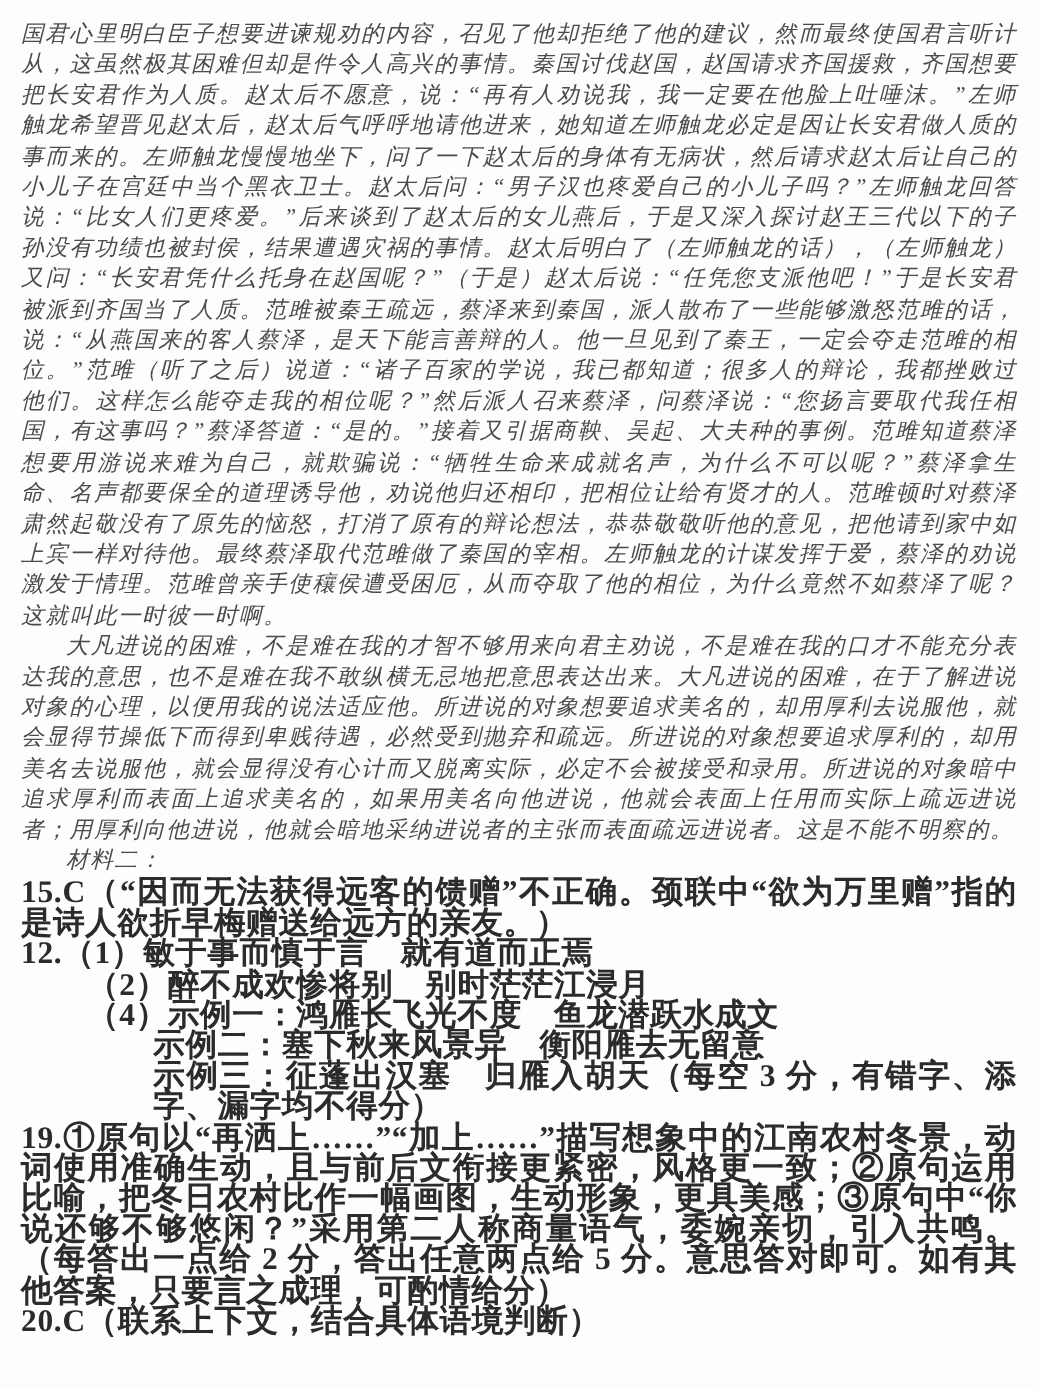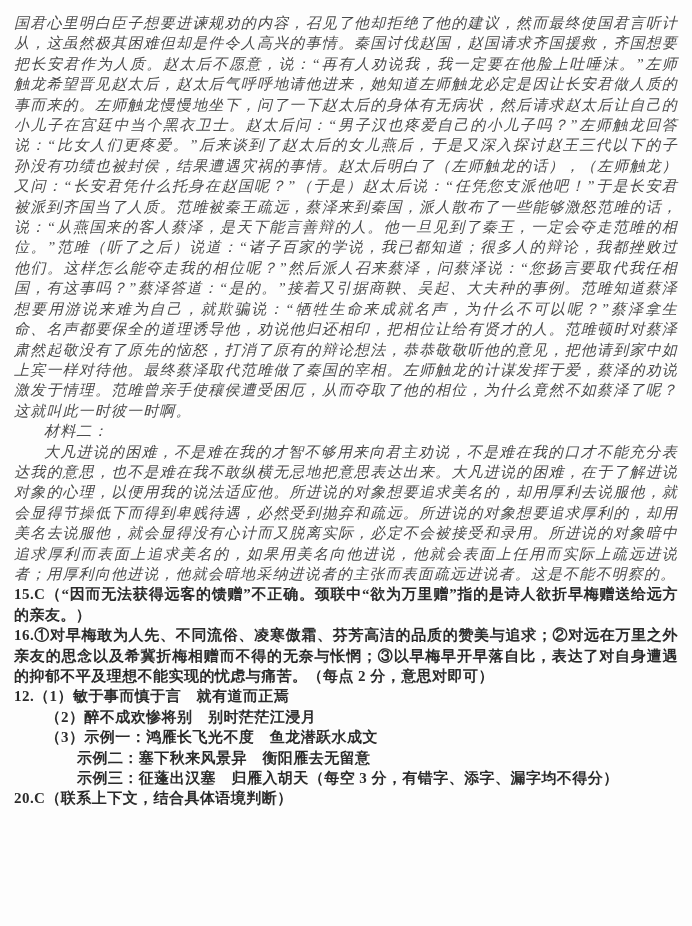--- a/index.html
+++ b/index.html
@@ -31,45 +31,45 @@
     font-size: 15px;
     line-height: 20.4px;
     letter-spacing: 1.15px;
     color: #4b4b4b;
   }
   
   .a {
     font-family: "Liberation Serif", "DejaVu Serif", serif;
     font-style: normal;
     font-weight: 600;
-    font-size: 15px;
+    font-size: 21px;
     line-height: 20.4px;
     letter-spacing: 0.45px;
     color: #2b2b2b;
   }
   .first-indent { text-indent: 2em; }
   .ind2 { padding-left: 2.1em; }
   .ind4 { padding-left: 4.2em; }
 </style>
 </head>
 <body>
 
 <div class="page">
 
   <div>
     <p class="para t">国君心里明白臣子想要进谏规劝的内容，召见了他却拒绝了他的建议，然而最终使国君言听计从，这虽然极其困难但却是件令人高兴的事情。秦国讨伐赵国，赵国请求齐国援救，齐国想要把长安君作为人质。赵太后不愿意，说：“再有人劝说我，我一定要在他脸上吐唾沫。”左师触龙希望晋见赵太后，赵太后气呼呼地请他进来，她知道左师触龙必定是因让长安君做人质的事而来的。左师触龙慢慢地坐下，问了一下赵太后的身体有无病状，然后请求赵太后让自己的小儿子在宫廷中当个黑衣卫士。赵太后问：“男子汉也疼爱自己的小儿子吗？”左师触龙回答说：“比女人们更疼爱。”后来谈到了赵太后的女儿燕后，于是又深入探讨赵王三代以下的子孙没有功绩也被封侯，结果遭遇灾祸的事情。赵太后明白了（左师触龙的话），（左师触龙）又问：“长安君凭什么托身在赵国呢？”（于是）赵太后说：“任凭您支派他吧！”于是长安君被派到齐国当了人质。范雎被秦王疏远，蔡泽来到秦国，派人散布了一些能够激怒范雎的话，说：“从燕国来的客人蔡泽，是天下能言善辩的人。他一旦见到了秦王，一定会夺走范雎的相位。”范雎（听了之后）说道：“诸子百家的学说，我已都知道；很多人的辩论，我都挫败过他们。这样怎么能夺走我的相位呢？”然后派人召来蔡泽，问蔡泽说：“您扬言要取代我任相国，有这事吗？”蔡泽答道：“是的。”接着又引据商鞅、吴起、大夫种的事例。范雎知道蔡泽想要用游说来难为自己，就欺骗说：“牺牲生命来成就名声，为什么不可以呢？”蔡泽拿生命、名声都要保全的道理诱导他，劝说他归还相印，把相位让给有贤才的人。范雎顿时对蔡泽肃然起敬没有了原先的恼怒，打消了原有的辩论想法，恭恭敬敬听他的意见，把他请到家中如上宾一样对待他。最终蔡泽取代范雎做了秦国的宰相。左师触龙的计谋发挥于爱，蔡泽的劝说激发于情理。范雎曾亲手使穰侯遭受困厄，从而夺取了他的相位，为什么竟然不如蔡泽了呢？这就叫此一时彼一时啊。</p>
+    <p class="para t first-indent">大凡进说的困难，不是难在我的才智不够用来向君主劝说，不是难在我的口才不能充分表达我的意思，也不是难在我不敢纵横无忌地把意思表达出来。大凡进说的困难，在于了解进说对象的心理，以便用我的说法适应他。所进说的对象想要追求美名的，却用厚利去说服他，就会显得节操低下而得到卑贱待遇，必然受到抛弃和疏远。所进说的对象想要追求厚利的，却用美名去说服他，就会显得没有心计而又脱离实际，必定不会被接受和录用。所进说的对象暗中追求厚利而表面上追求美名的，如果用美名向他进说，他就会表面上任用而实际上疏远进说者；用厚利向他进说，他就会暗地采纳进说者的主张而表面疏远进说者。这是不能不明察的。</p>
     <p class="para t first-indent">材料二：</p>
-    <p class="para t first-indent">大凡进说的困难，不是难在我的才智不够用来向君主劝说，不是难在我的口才不能充分表达我的意思，也不是难在我不敢纵横无忌地把意思表达出来。大凡进说的困难，在于了解进说对象的心理，以便用我的说法适应他。所进说的对象想要追求美名的，却用厚利去说服他，就会显得节操低下而得到卑贱待遇，必然受到抛弃和疏远。所进说的对象想要追求厚利的，却用美名去说服他，就会显得没有心计而又脱离实际，必定不会被接受和录用。所进说的对象暗中追求厚利而表面上追求美名的，如果用美名向他进说，他就会表面上任用而实际上疏远进说者；用厚利向他进说，他就会暗地采纳进说者的主张而表面疏远进说者。这是不能不明察的。</p>
   </div>
 
   <div>
     <p class="para a">15.C（“因而无法获得远客的馈赠”不正确。颈联中“欲为万里赠”指的是诗人欲折早梅赠送给远方的亲友。）</p>
-    <p class="para a">16.①对早梅敢为人先、不同流俗、凌寒傲霜、芬芳高洁的品质的赞美与追求；②对远在万里之外亲友的思念以及希冀折梅相赠而不得的无奈与怅惘；③以早梅早开早落自比，表达了对自身遭遇的抑郁不平及理想不能实现的忧虑与痛苦。（每点 2 分，意思对即可）</p>
     <p class="para a">12.（1）敏于事而慎于言　就有道而正焉</p>
     <p class="para a ind2">（2）醉不成欢惨将别　别时茫茫江浸月</p>
-    <p class="para a ind2">（3）示例一：鸿雁长飞光不度　鱼龙潜跃水成文</p>
+    <p class="para a ind2">（4）示例一：鸿雁长飞光不度　鱼龙潜跃水成文</p>
     <p class="para a ind4">示例二：塞下秋来风景异　衡阳雁去无留意</p>
     <p class="para a ind4">示例三：征蓬出汉塞　归雁入胡天（每空 3 分，有错字、添字、漏字均不得分）</p>
+    <p class="para a">19.①原句以“再洒上……”“加上……”描写想象中的江南农村冬景，动词使用准确生动，且与前后文衔接更紧密，风格更一致；②原句运用比喻，把冬日农村比作一幅画图，生动形象，更具美感；③原句中“你说还够不够悠闲？”采用第二人称商量语气，委婉亲切，引入共鸣。（每答出一点给 2 分，答出任意两点给 5 分。意思答对即可。如有其他答案，只要言之成理，可酌情给分）</p>
     <p class="para a">20.C（联系上下文，结合具体语境判断）</p>
 
   </div>
 
 </div>
 
 </body></html>

